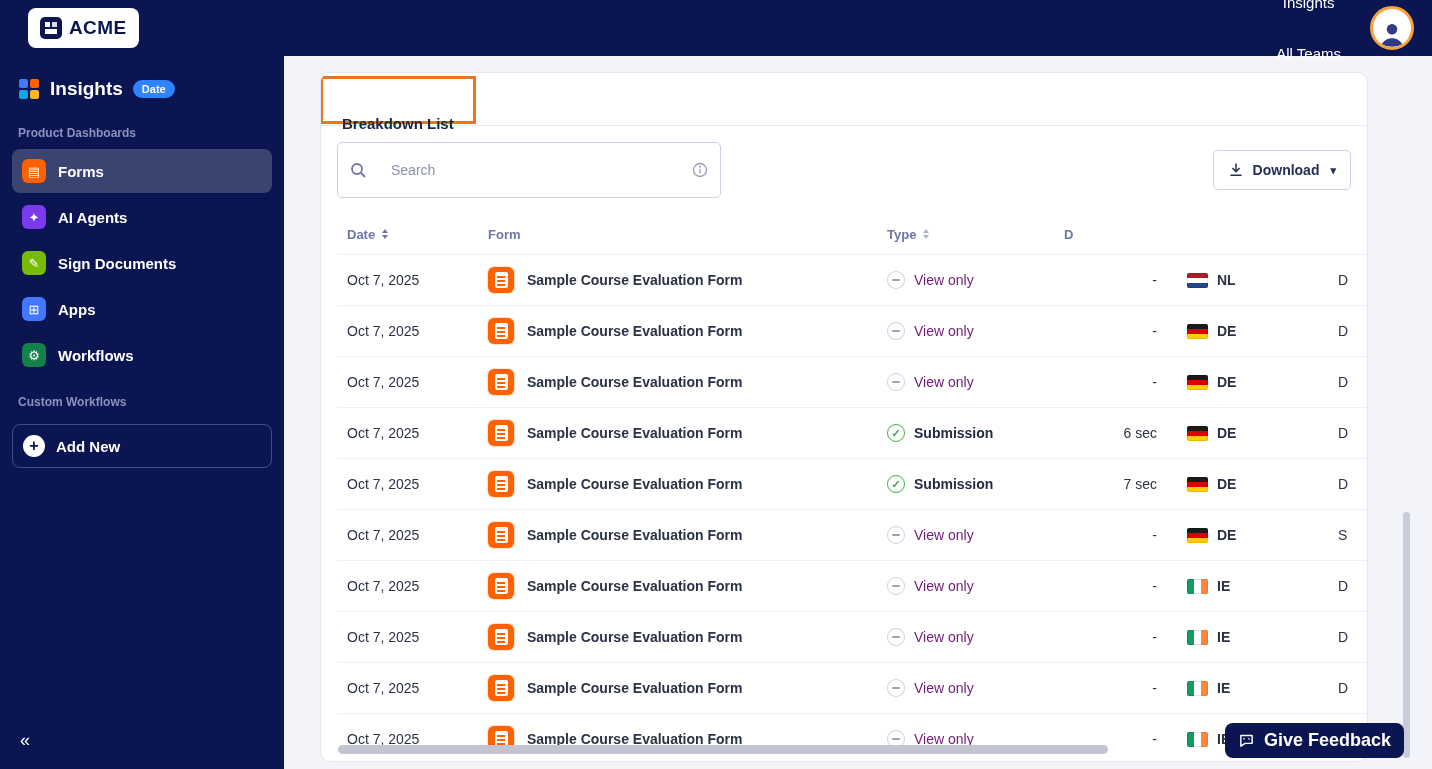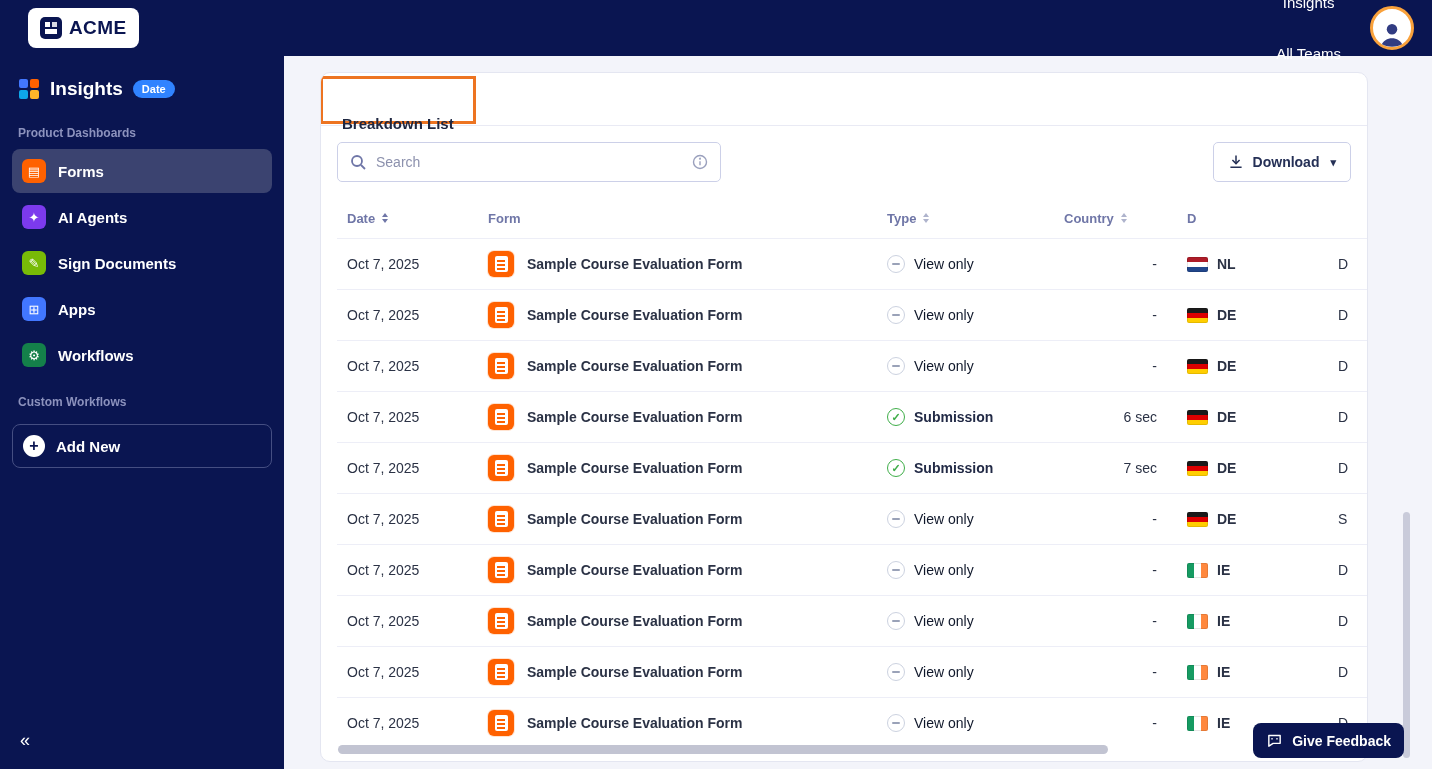--- a/index.html
+++ b/index.html
@@ -36,21 +36,21 @@
   .collapse{position:absolute;bottom:18px;left:20px;color:#fff;font-size:18px;cursor:pointer;}
 
   
   .main{position:absolute;left:284px;top:56px;right:0;bottom:0;background:#f3f4fa;}
   .card{position:absolute;left:36px;top:16px;width:1048px;height:690px;background:#fff;border:1px solid #e4e6f1;border-radius:10px;overflow:hidden;}
   .card-head{height:53px;border-bottom:1px solid #e9eaf4;display:flex;align-items:center;}
   .annot{border:3px solid #ED7421;height:48px;display:inline-flex;align-items:center;padding:0 19px;margin-left:-1px;margin-top:1px;}
   .card-title{font-size:15px;font-weight:700;color:#1e2640;white-space:nowrap;margin-top:48px;}
 
   .toolbar{display:flex;align-items:center;justify-content:space-between;padding:16px;}
-  .search{width:384px;height:40px;border:1px solid #ccd0e8;border-radius:5px;display:flex;align-items:center;padding:0 12px;gap:9px;background:#fff;}
+  .search{width:384px;height:56px;border:1px solid #ccd0e8;border-radius:5px;display:flex;align-items:center;padding:0 12px;gap:24px;background:#fff;}
   .search input{border:none;outline:none;flex:1;font-size:14px;color:#2b3245;font-family:inherit;background:transparent;}
   .search input::placeholder{color:#8c91ad;}
   .dl-btn{height:40px;border:1px solid #ccd0e8;border-radius:5px;background:#fff;display:flex;align-items:center;gap:9px;padding:0 14px;cursor:pointer;font-size:14px;font-weight:600;color:#253056;font-family:inherit;}
   .chev{font-size:11px;color:#253056;margin-left:2px;}
 
   .table-wrap{padding:0 16px;overflow:hidden;}
   .thead,.trow{display:grid;grid-template-columns:151px 399px 177px 123px 151px 121px;align-items:center;min-width:1122px;}
   .thead .th:first-child,.trow .td:first-child{padding-left:10px;}
   .th{font-size:13px;font-weight:700;color:#6f76a7;display:flex;align-items:center;height:40px;cursor:pointer;white-space:nowrap;}
   .th.right{justify-content:flex-end;padding-right:30px;}
@@ -65,33 +65,33 @@
   .td{font-size:14px;color:#2b3245;white-space:nowrap;}
   .td.form{display:flex;align-items:center;gap:13px;font-weight:600;}
   .ficon{width:26px;height:26px;border-radius:6px;background:#FF6100;display:flex;align-items:center;justify-content:center;flex:none;box-shadow:0 0 0 1px #ffe3d1;}
   .fpage{width:13px;height:16px;border-radius:2px;background-color:#fff;background-image:linear-gradient(#FF6100,#FF6100),linear-gradient(#FF6100,#FF6100),linear-gradient(#FF6100,#FF6100);background-size:8px 2px;background-position:2.5px 4px,2.5px 8px,2.5px 12px;background-repeat:no-repeat;}
   .td.type{display:flex;align-items:center;gap:9px;}
   .ticon{width:18px;height:18px;border-radius:50%;display:flex;align-items:center;justify-content:center;flex:none;}
   .ticon.view{border:1.5px solid #ccd2e0;}
   .ticon.view::after{content:"";width:8px;height:1.5px;background:#9aa2b8;border-radius:1px;}
   .ticon.sub{border:1.5px solid #3FAE49;color:#3FAE49;font-size:11px;font-weight:700;}
   .ticon.sub::after{content:"\2713";}
-  .lbl-view{color:#0f172a;}
+  .lbl-view{color:#701a75;}
   .lbl-submission{font-weight:700;color:#222a46;}
   .td.time{text-align:right;padding-right:30px;}
   .td.country{display:flex;align-items:center;gap:9px;font-weight:600;}
   .flag{width:21px;height:15px;border-radius:2px;box-shadow:inset 0 0 0 1px rgba(0,0,0,.10);flex:none;}
   .flag-nl{background:linear-gradient(180deg,#AE1C28 0 33%,#fff 33% 66%,#21468B 66% 100%);}
   .flag-de{background:linear-gradient(180deg,#1a1a1a 0 33%,#DD0000 33% 66%,#FFCE00 66% 100%);}
   .flag-ie{background:linear-gradient(90deg,#169B62 0 33%,#fff 33% 66%,#FF883E 66% 100%);}
 
   .hscroll{position:absolute;left:17px;bottom:7px;width:770px;height:9px;border-radius:5px;background:#c2c4d2;cursor:pointer;z-index:3;}
   .vthumb{position:absolute;right:22px;top:456px;width:7px;height:246px;border-radius:4px;background:#c9cbda;cursor:pointer;}
 
-  .feedback{position:absolute;right:28px;bottom:11px;height:35px;background:#0A1551;border-radius:8px;display:flex;align-items:center;gap:9px;padding:0 13px;color:#fff;font-size:14px;font-weight:600;cursor:pointer;z-index:10;}
+  .feedback{position:absolute;right:28px;bottom:11px;height:35px;background:#0A1551;border-radius:8px;display:flex;align-items:center;gap:9px;padding:0 13px;color:#fff;font-size:18px;font-weight:600;cursor:pointer;z-index:10;}
 
   svg{display:block;}
 </style>
 </head>
 <body>
 
 <div class="topbar">
   <div class="brand">
     <span>
       <svg width="22" height="22" viewBox="0 0 22 22">
@@ -215,27 +215,20 @@
           <span>Form</span>
         </div>
         <div class="th">
           <span>Type</span>
           <span class="sort">
               <b class="u"></b>
               <b class="d"></b>
             </span>
         </div>
         <div class="th">
-          <span>Country</span>
-          <span class="sort">
-              <b class="u"></b>
-              <b class="d"></b>
-            </span>
-        </div>
-        <div class="th">
           <span>D</span>
         </div>
       </div>
       <div>
           <div class="trow">
             <div class="td date">Oct 7, 2025</div>
             <div class="td form">
               <span class="ficon">
                 <span class="fpage"></span>
               </span>

